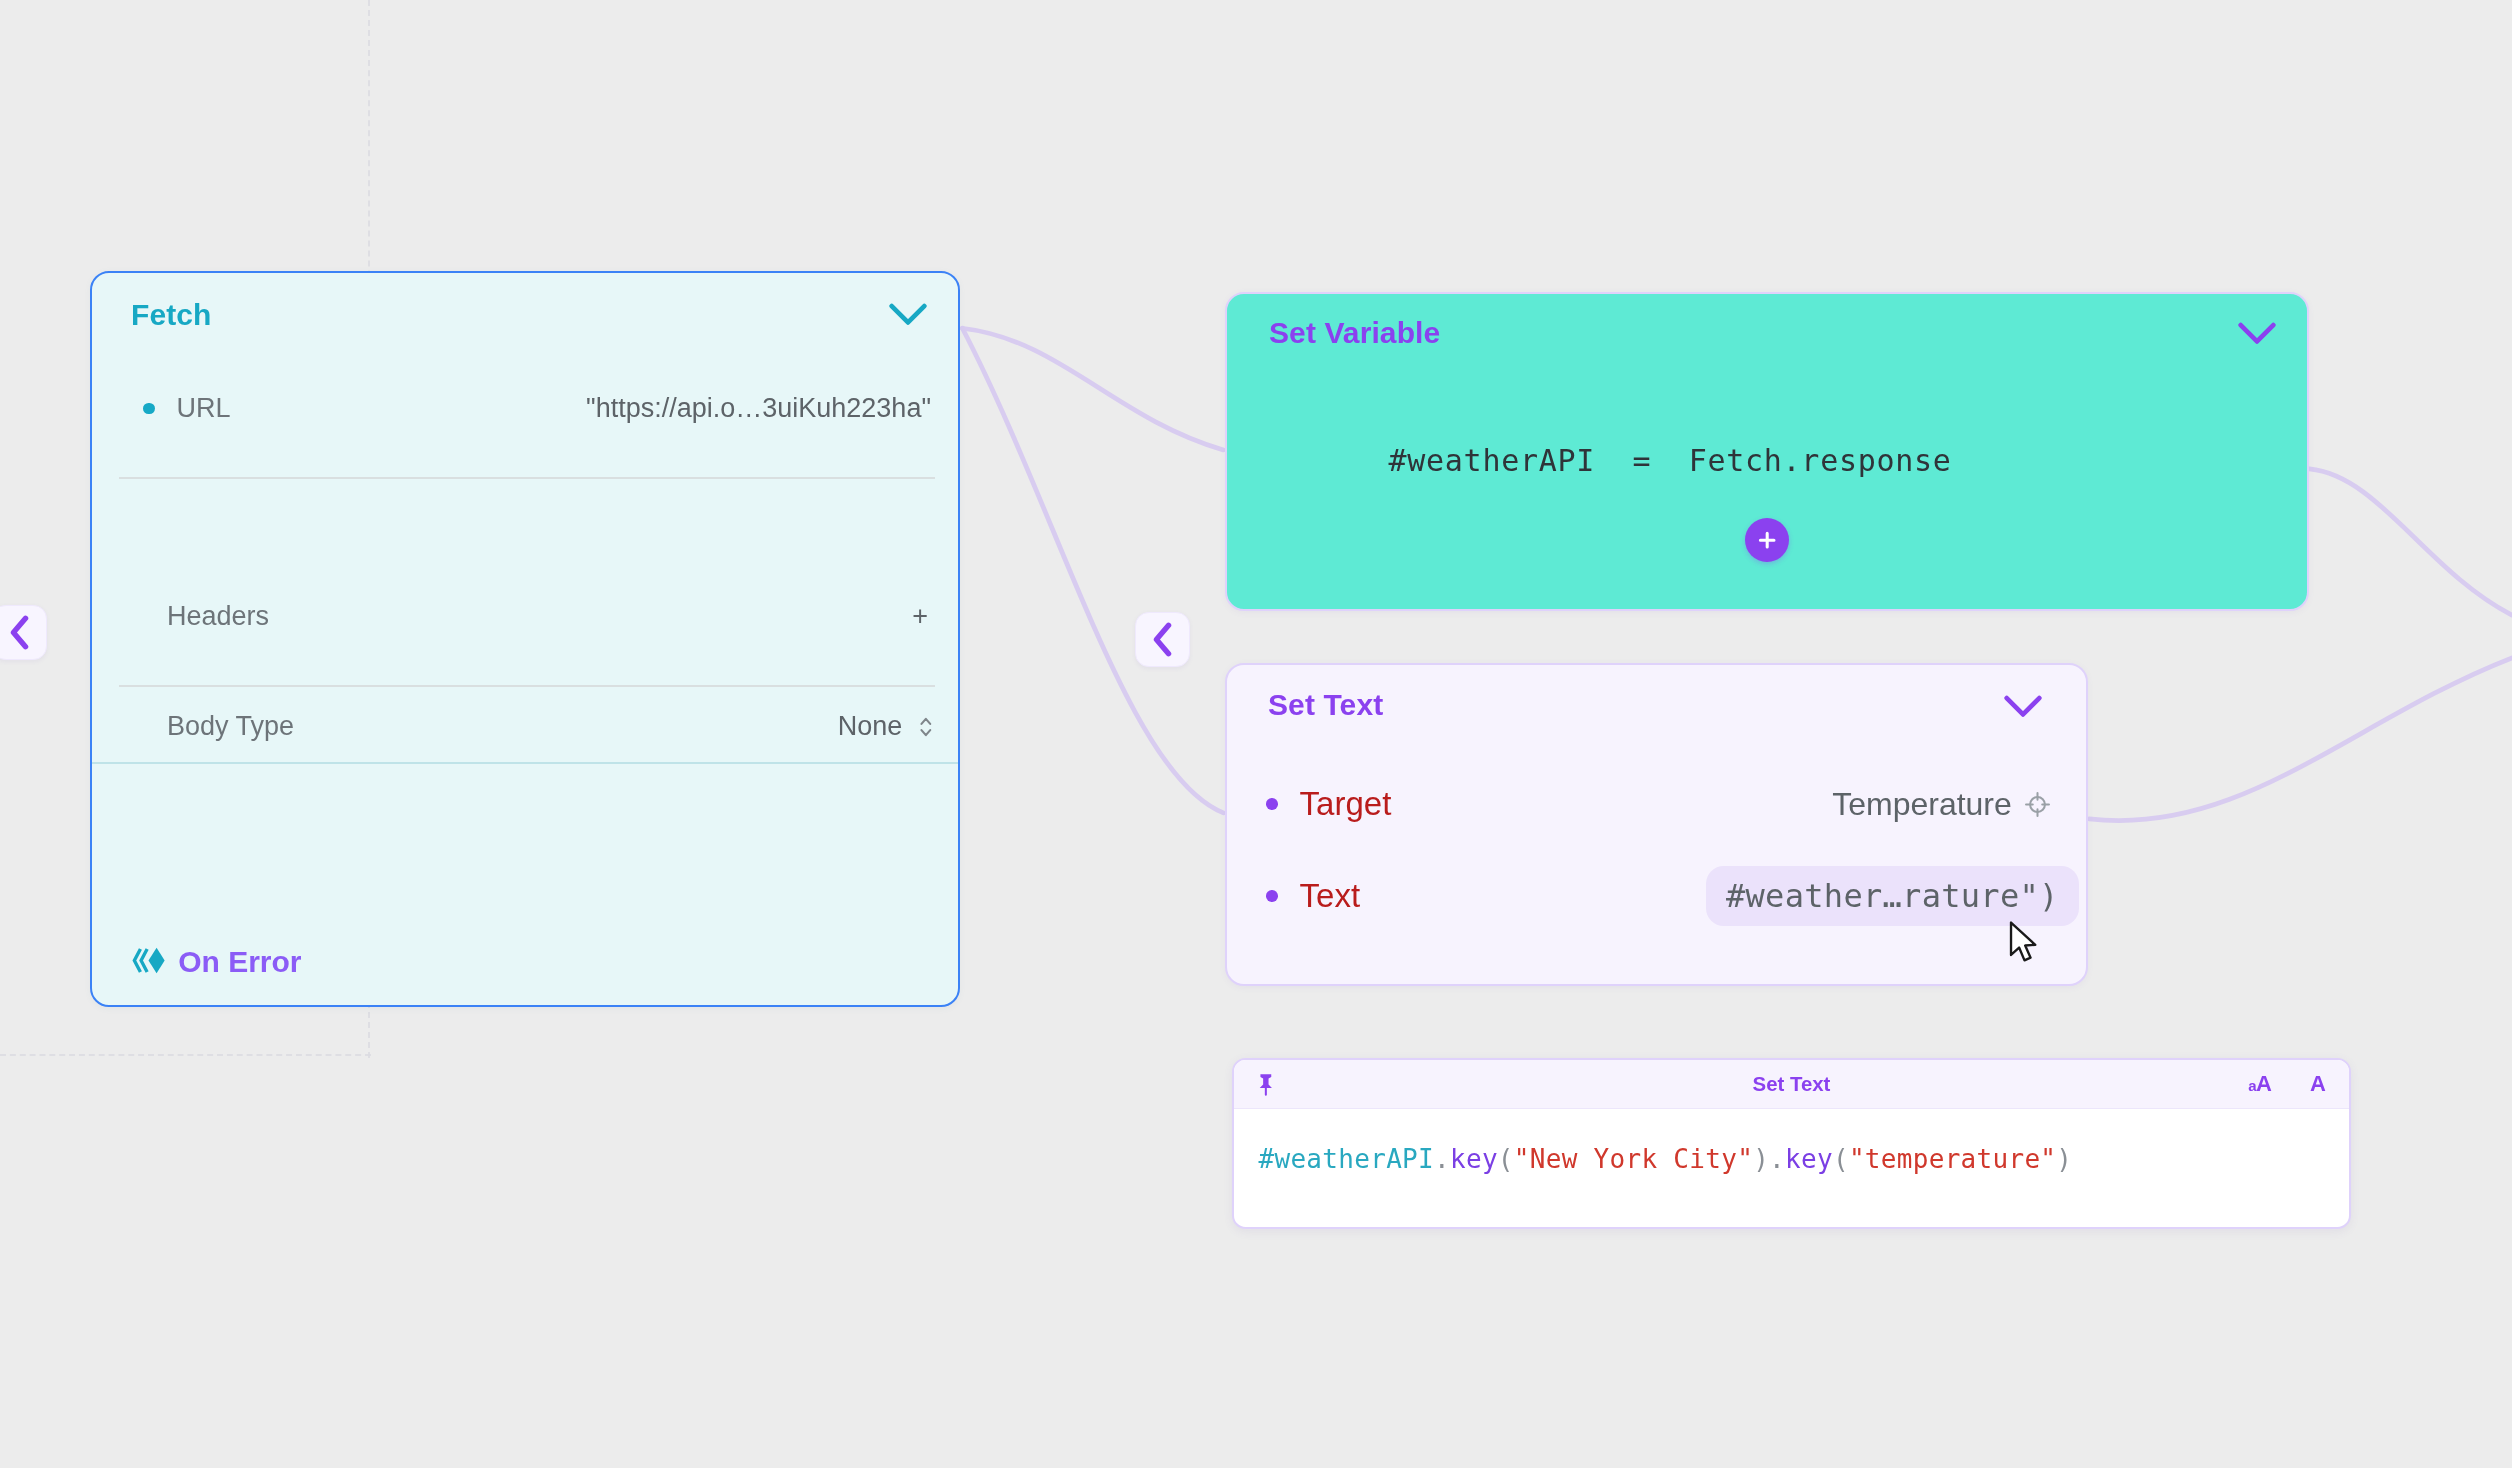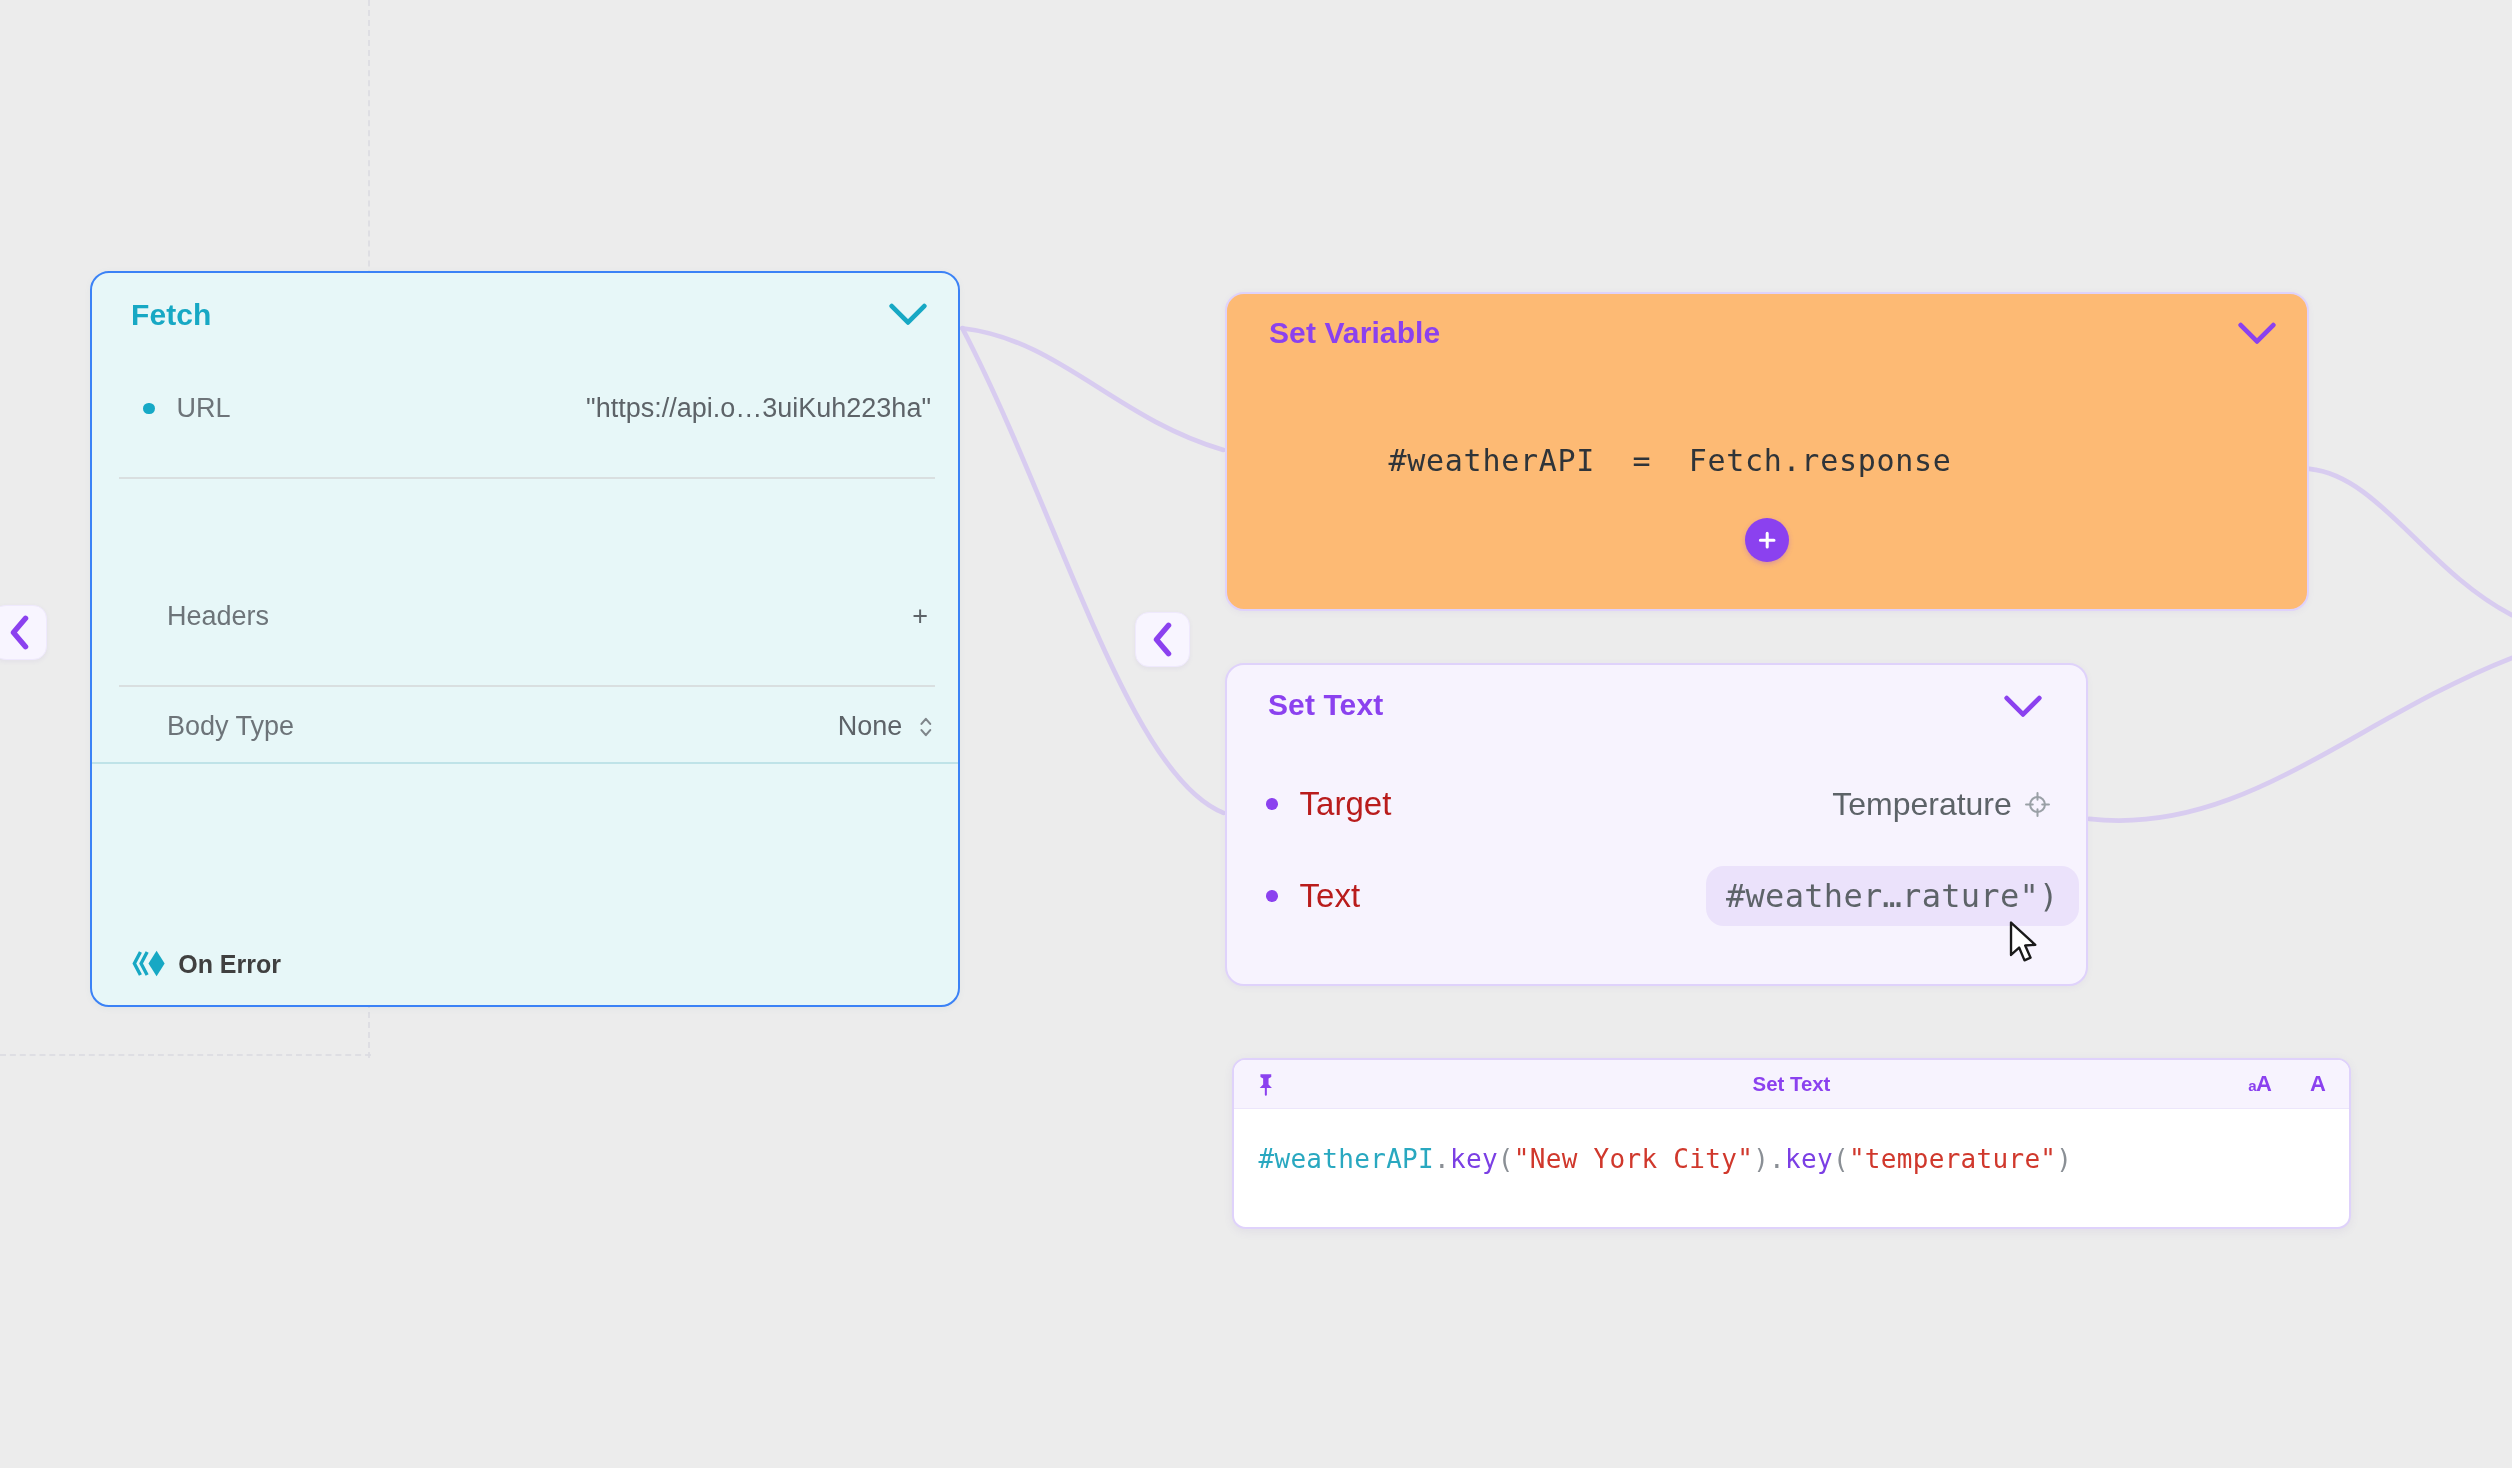--- a/index.html
+++ b/index.html
@@ -61,31 +61,31 @@
   .dot-purple{background:#8b41ef;}
 
   .hr-soft{
     position:absolute;height:0;border-top:2px solid #d9dfe0;
   }
   .hr-section{
     position:absolute;left:0;width:100%;height:0;border-top:2px solid #bfe3e8;
   }
 
   .onerror{
-    position:absolute;left:39px;bottom:26px;display:flex;align-items:flex-end;gap:12.2px;
-    color:#404040;font-size:25px;font-weight:700;
+    position:absolute;left:39px;bottom:26px;display:flex;align-items:flex-start;gap:12.2px;
+    color:#8b5cf6;font-size:30px;font-weight:700;
   }
 
   .stepper{display:inline-block;width:17.7px;height:30px;position:relative;margin-left:15px;vertical-align:middle;}
   .plus-sm{font-size:35px;color:#7f868b;line-height:1;}
 
   
   #setvar-node{
     left:1225px;top:292px;width:1084px;height:319px;
-    background:#fdba74;border:2px solid #dfd2fb;
+    background:#5eead4;border:2px solid #dfd2fb;
     box-shadow:0 1.4px 6.8px rgba(120,90,180,.06);
   }
   #setvar-node .node-title{color:#8b41ef;}
   .sv-head{position:absolute;left:42px;top:22px;}
   .sv-chev{right:31px;top:27px;}
   .mono{
     font-family:"DejaVu Sans Mono","Liberation Mono",monospace;
   }
   .sv-expr{
     position:absolute;left:49px;top:114px;

